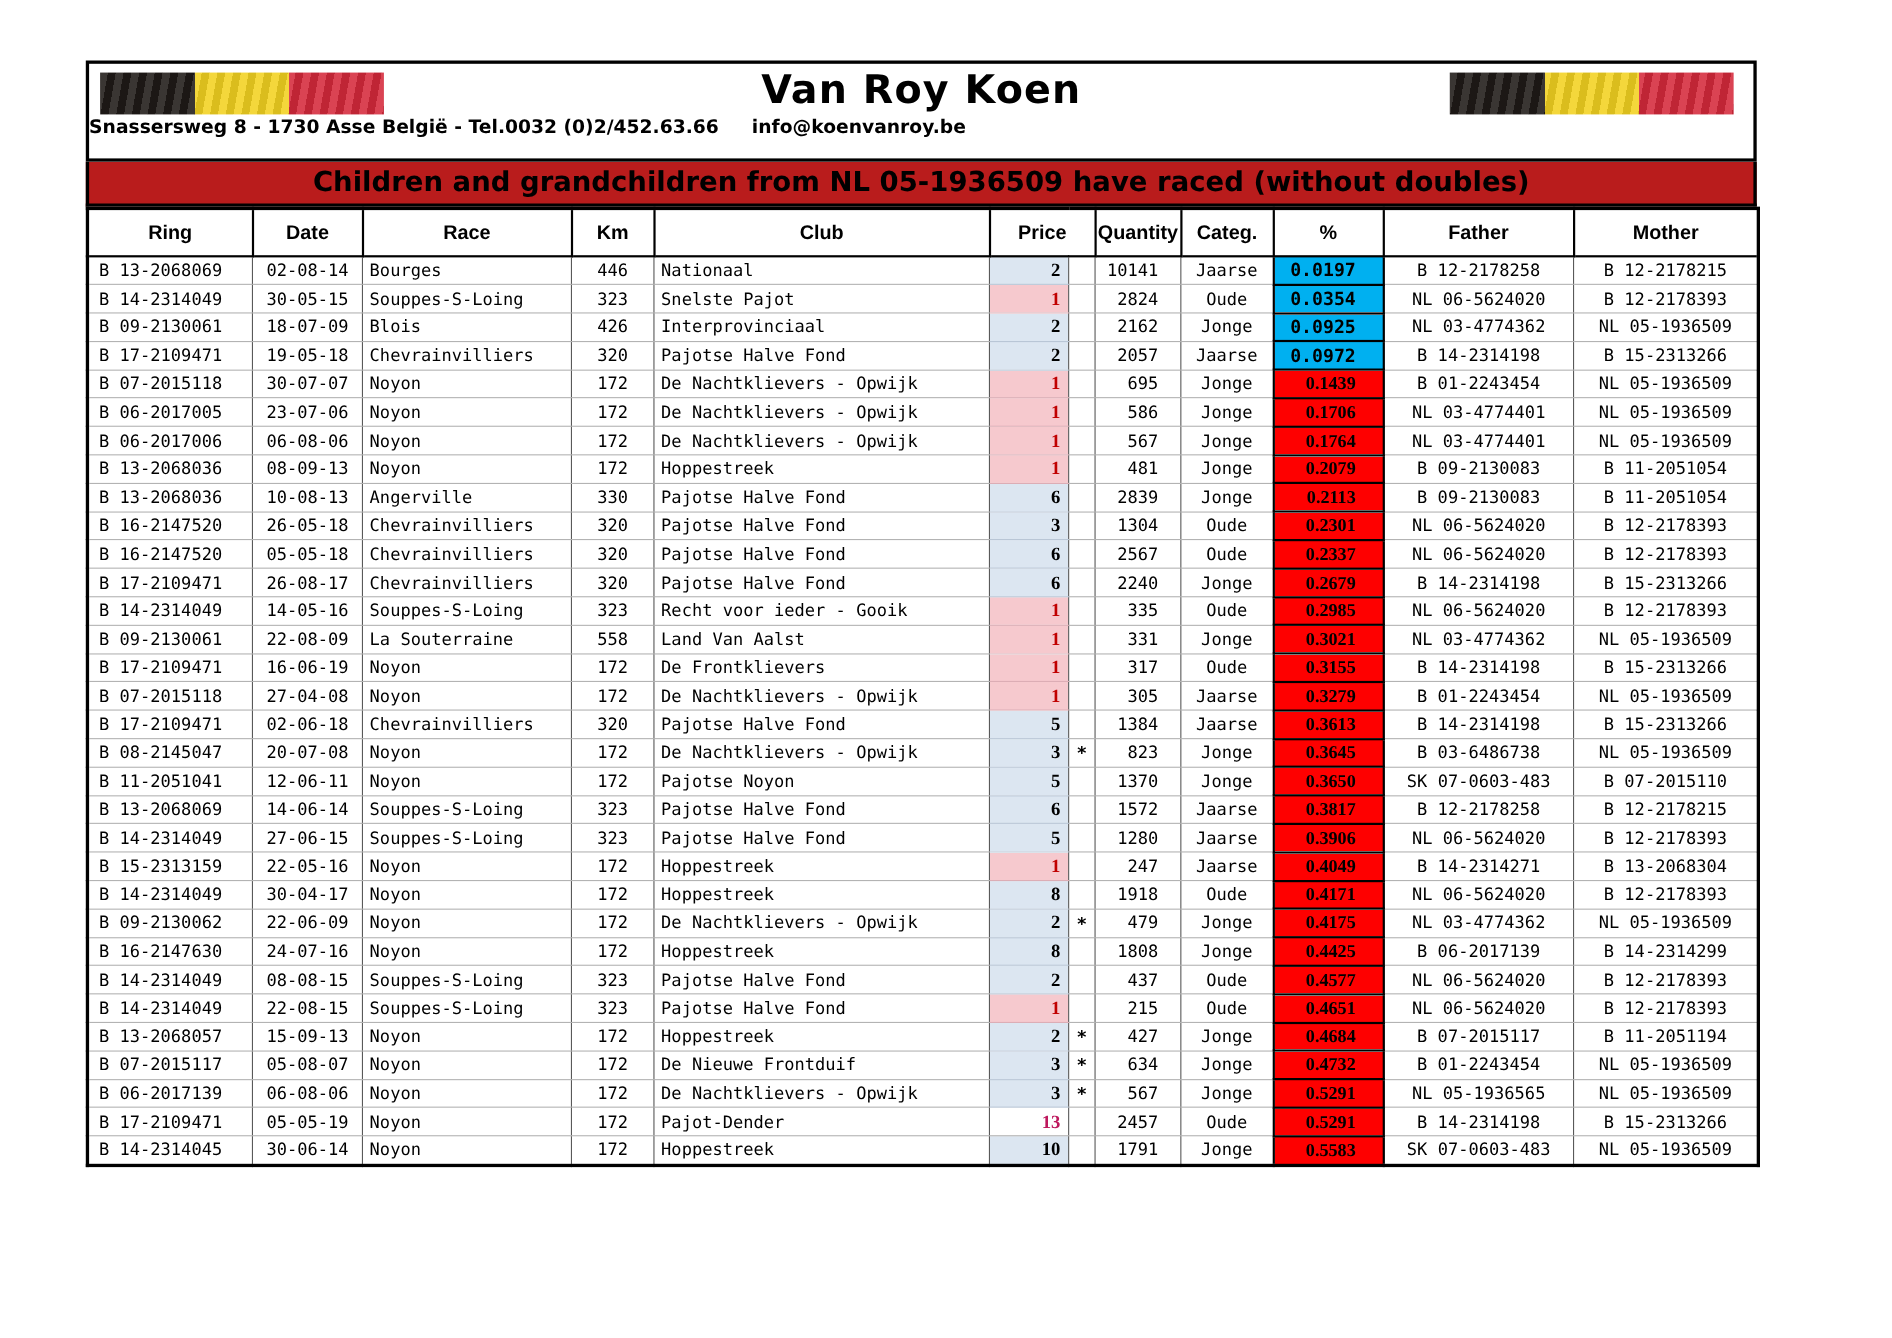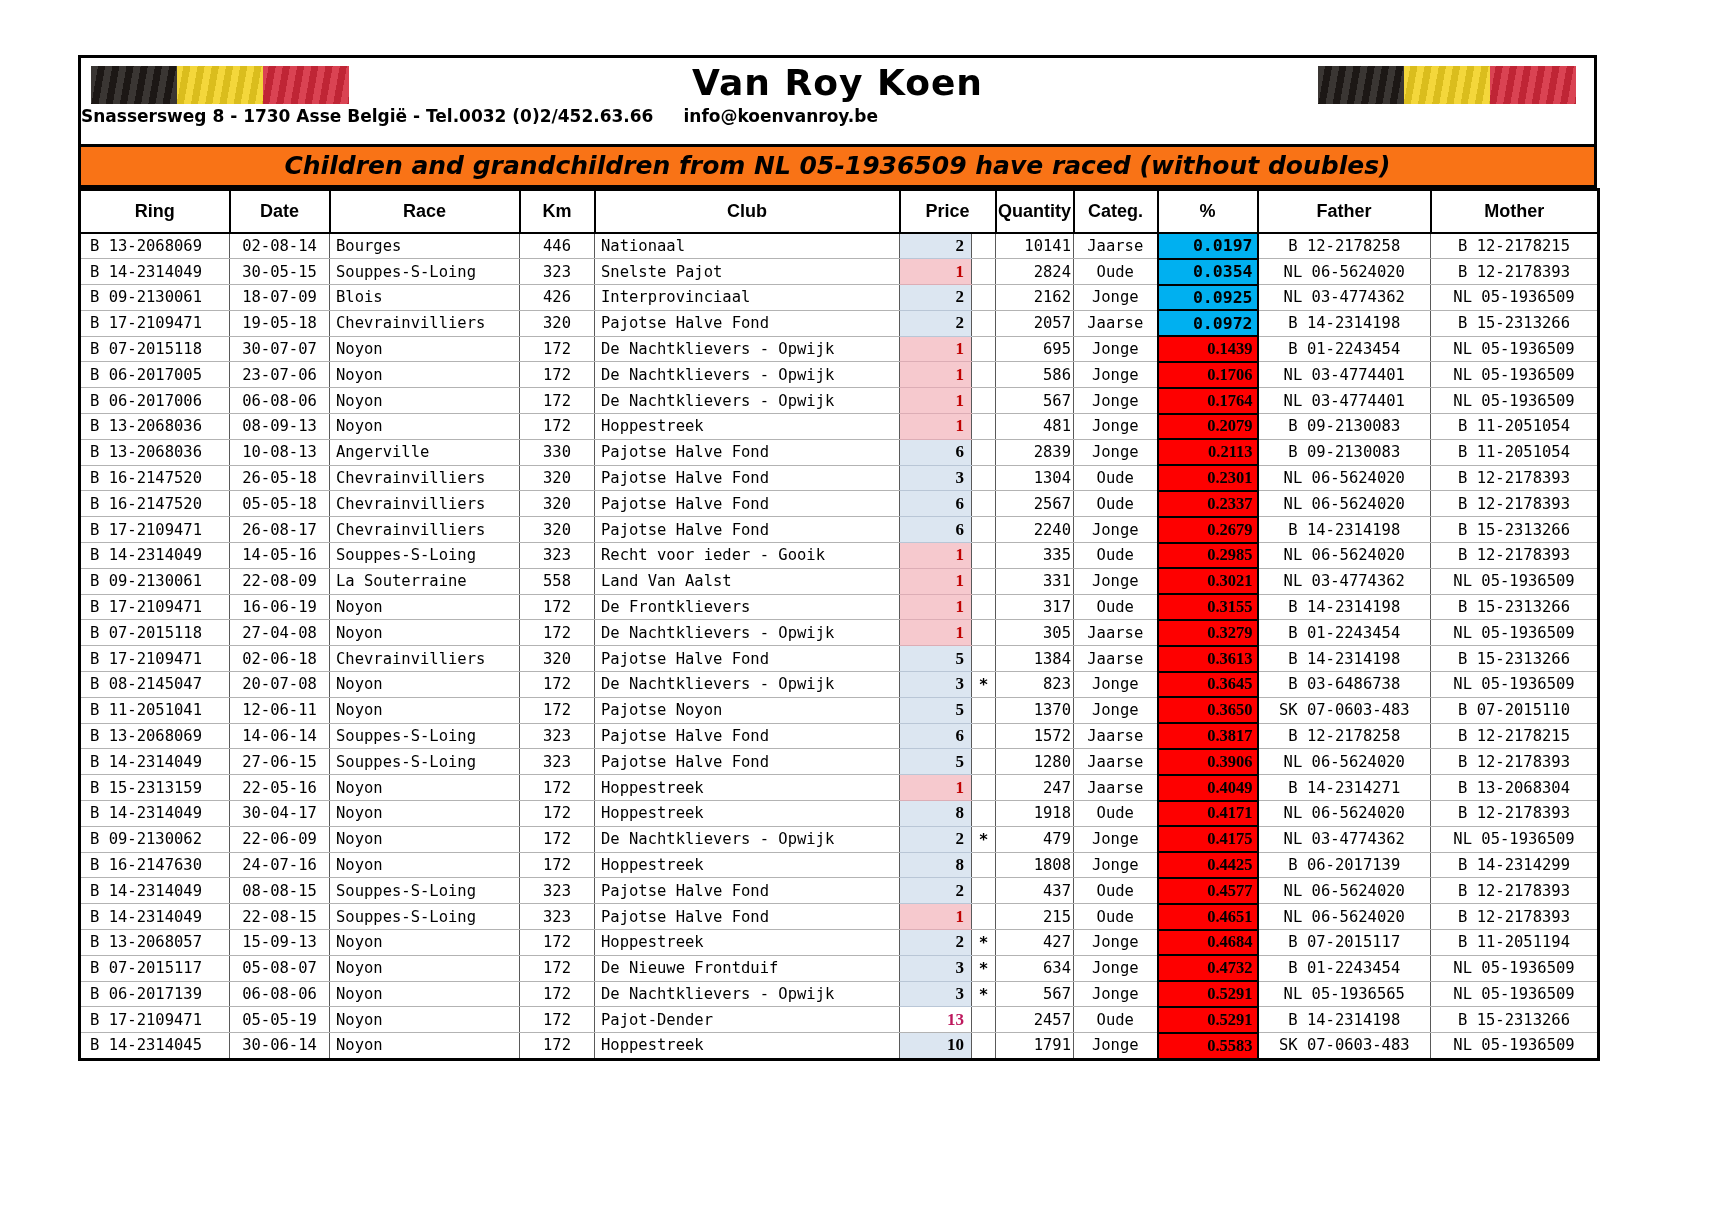--- a/index.html
+++ b/index.html
@@ -29,23 +29,23 @@
     font-size:36px; font-weight:bold; letter-spacing:1px; padding-top:3px; line-height:44px;
   }
   .address {
     text-align:left; font-size:17px; font-weight:bold; margin-top:1px;
     font-family:"DejaVu Sans", sans-serif;
   }
   .address .email { margin-left:30px; }
 
   
   .banner {
-    border:3px solid #000; border-top:none; background:#f97316;
+    border:3px solid #000; border-top:none; background:#b91c1c;
     height:38px; line-height:38px; text-align:center;
-    font-family:"DejaVu Sans", sans-serif; font-weight:bold; font-size:25px;font-style:italic;
+    font-family:"DejaVu Sans", sans-serif; font-weight:bold; font-size:25px;
   }
 
   
   table {
     border-collapse:collapse; table-layout:fixed; width:100%;
     border:3px solid #000; background:#fff;
   }
   th {
     border:2px solid #000; background:#fff; padding:0;
     font-family:"Liberation Sans", sans-serif; font-size:18px; font-weight:bold;
@@ -63,24 +63,24 @@
   td.c-date   { text-align:center; padding:0; }
   td.c-km     { text-align:center;margin-top:22px; }
   td.c-price  {
     text-align:right; padding-right:7px;
     font-family:"Liberation Serif", serif; font-weight:bold; font-size:17px;
   }
   td.price-blue  { background:#dce6f1; border-bottom-color:#b9c6d6; }
   td.price-pink  { background:#f6c9ce; color:#c00000; border-bottom-color:#dcadb5; }
   td.price-white { background:#ffffff; color:#be185d; }
   td.c-star   { text-align:center; padding:0; font-weight:bold; font-size:16px; }
-  td.c-qty    { text-align:right; padding-right:2px; }
+  td.c-qty    { text-align:right; padding-right:20px; }
   td.c-categ  { text-align:center; }
   td.c-pct {
-    text-align:right; padding-right:4px; font-weight:bold; font-size:16.5px;
+    text-align:right; padding-right:24px; font-weight:bold; font-size:16.5px;
     border:2px solid #000;
   }
   td.pct-blue { background:#00b0f0; font-family:"DejaVu Sans Mono", monospace; }
   td.pct-red  { background:#fe0000; font-family:"Liberation Serif", serif; }
   td.c-father, td.c-mother { text-align:center; }
 </style>
 </head>
 <body>
 
 <div class="page">

